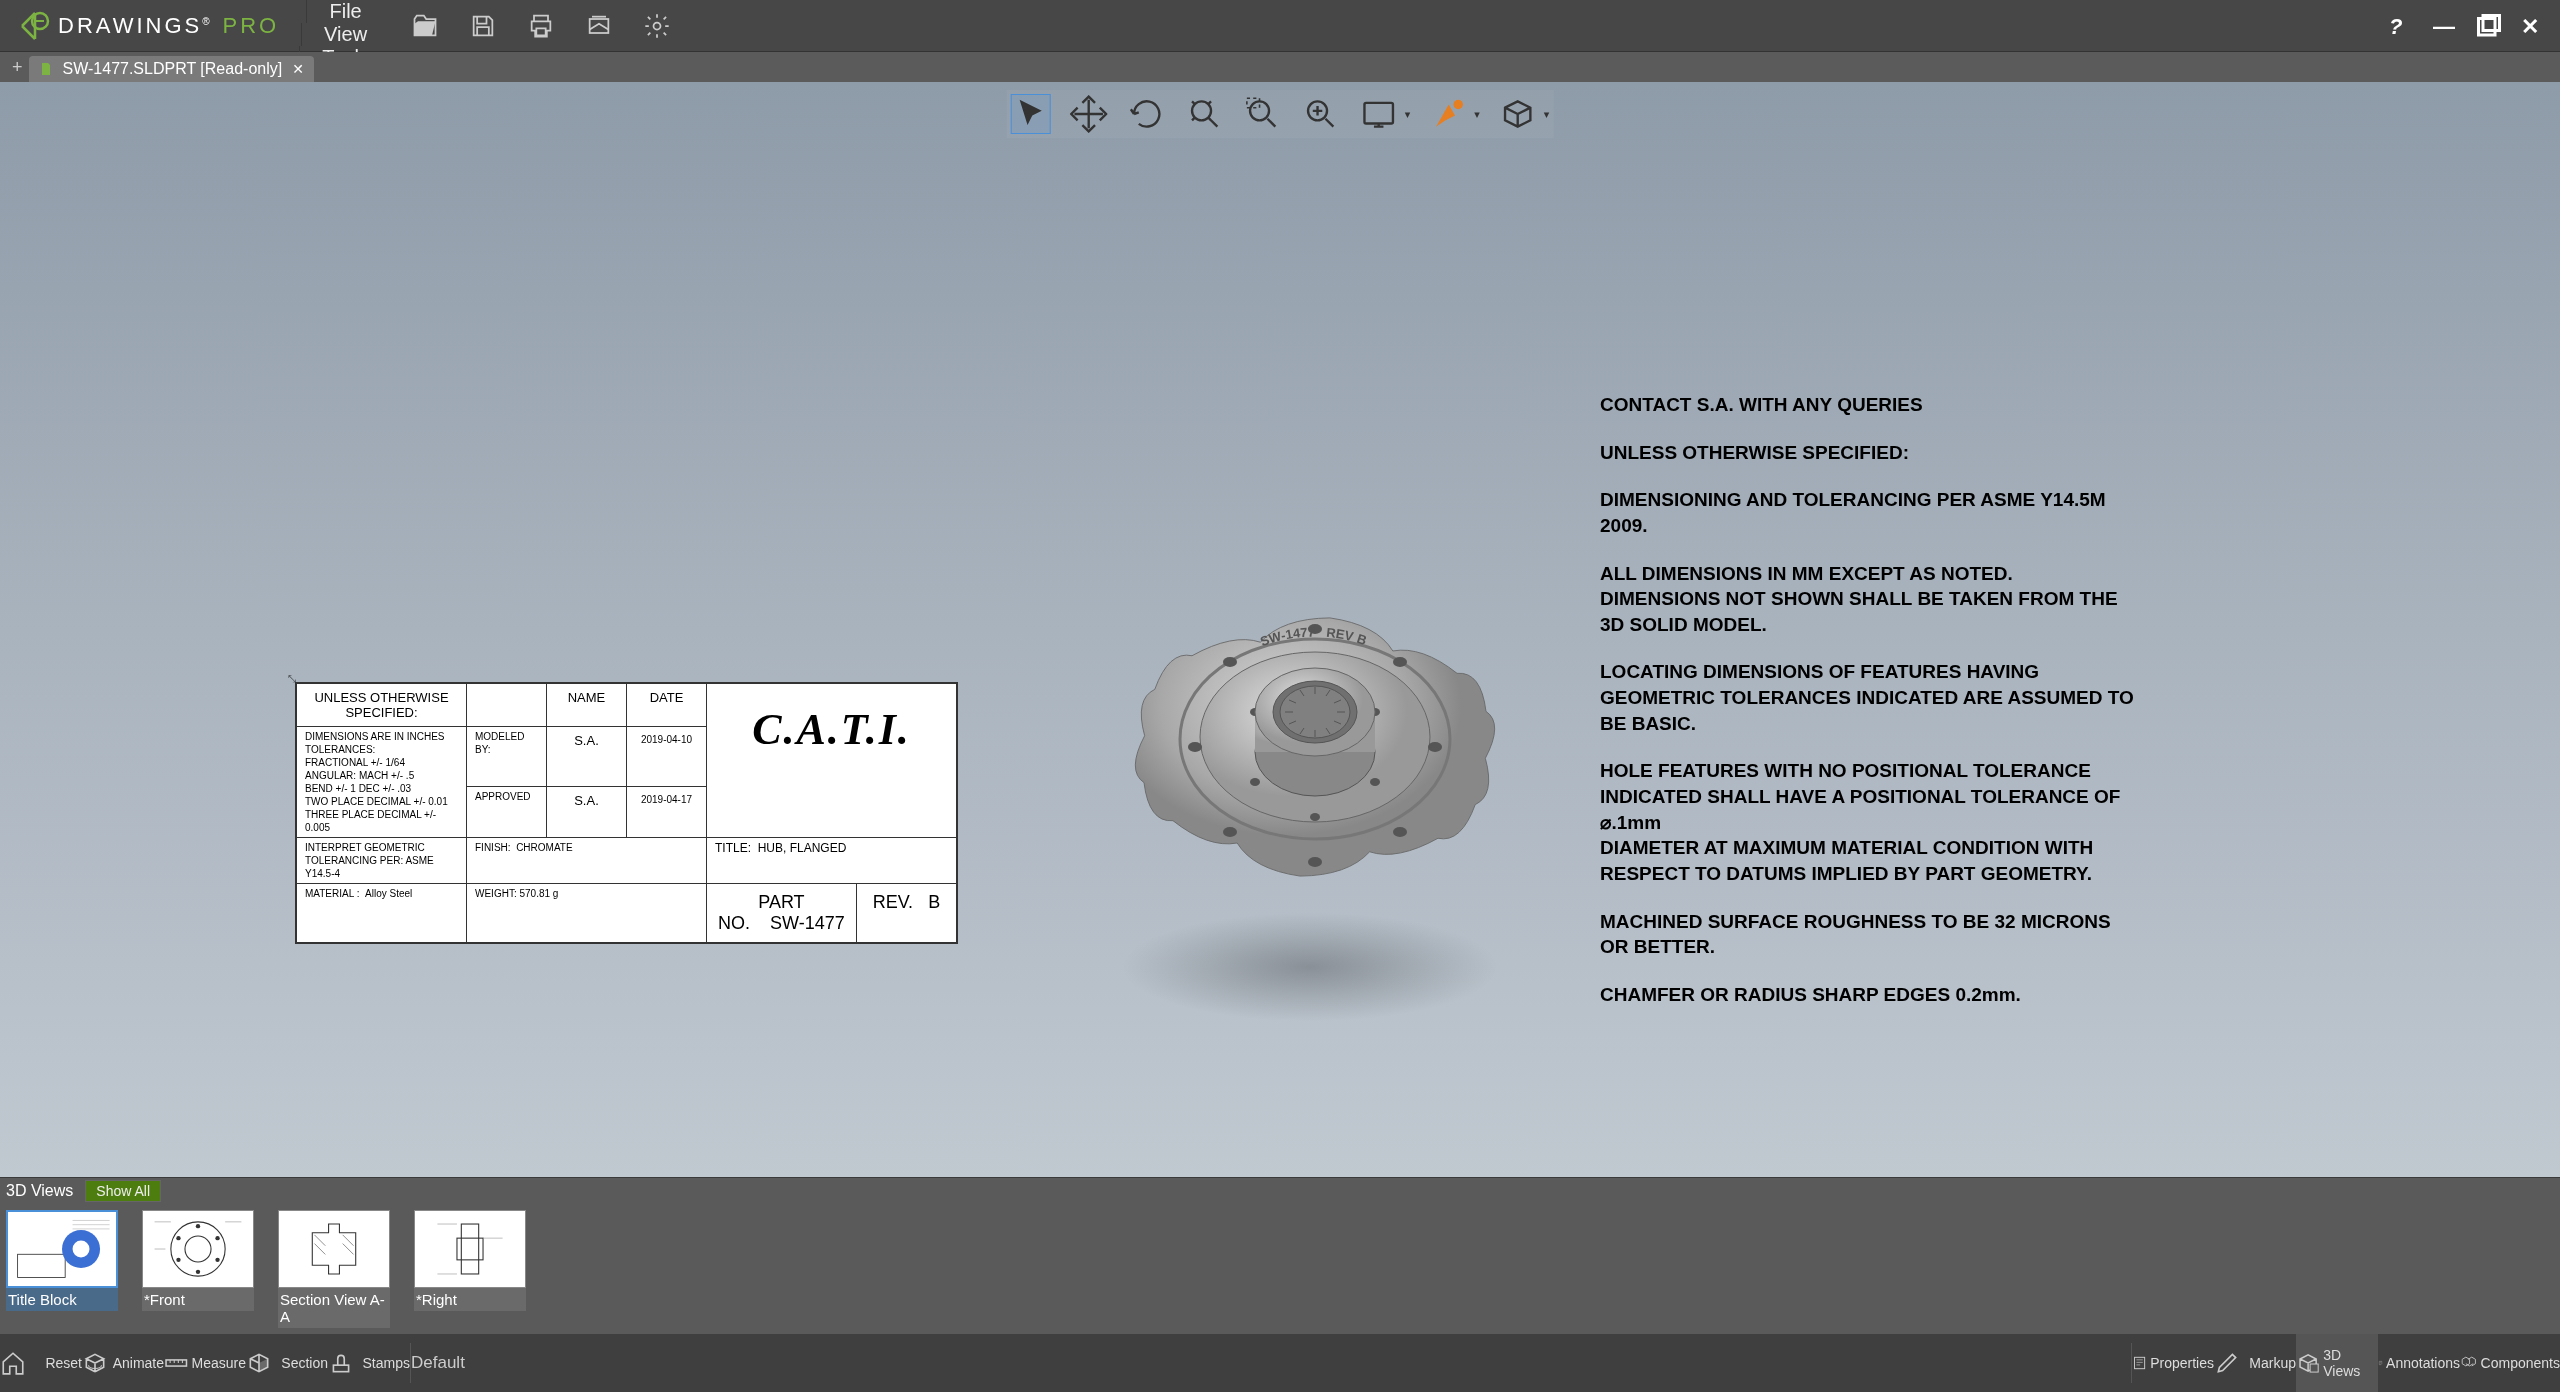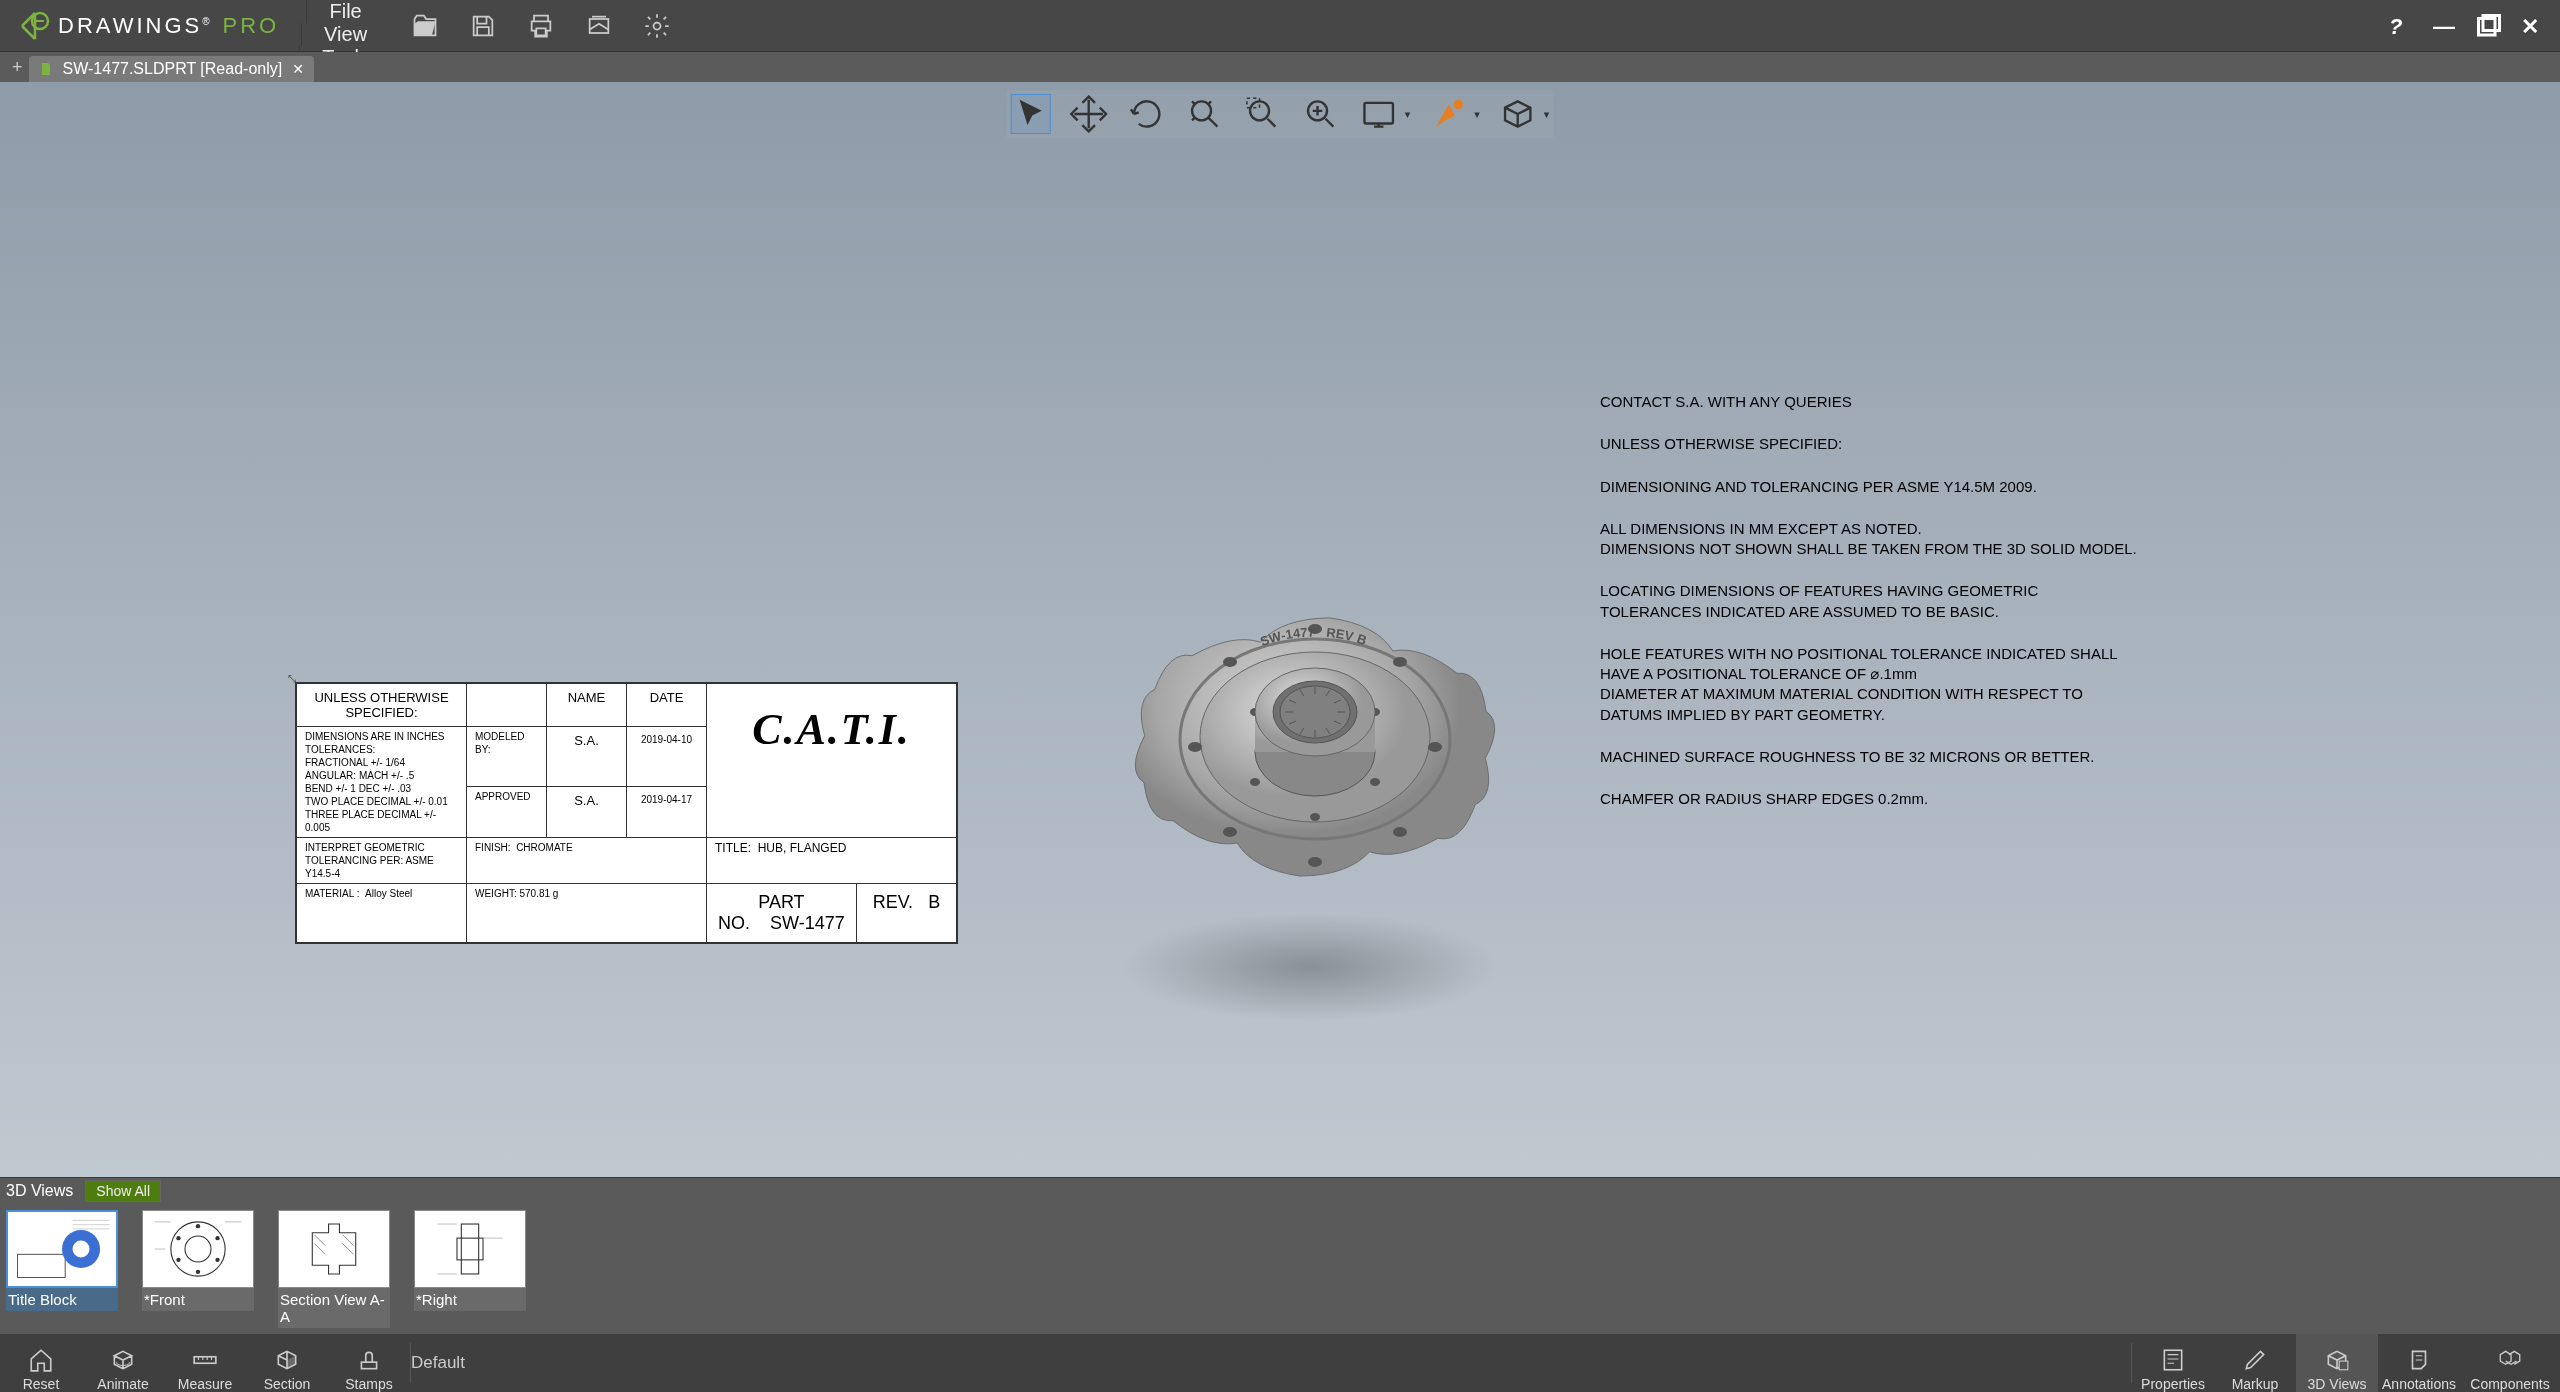--- a/index.html
+++ b/index.html
@@ -42,39 +42,39 @@
 .tb-company { font-family: Georgia, serif; font-size: 44px; font-style: italic; font-weight: bold; text-align: center; padding: 20px 40px !important; letter-spacing: 2px; }
 .tb-small { font-size: 10px; line-height: 1.3; }
 .tb-part-row td { font-size: 18px; padding: 8px !important; text-align: center; }
 .tb-resize { position: absolute; left: -8px; top: -10px; font-size: 10px; color: #333; }
 
 
 .model { position: absolute; left: 1090px; top: 440px; width: 450px; height: 450px; }
 .model-shadow { position: absolute; bottom: -50px; left: 30px; width: 380px; height: 110px; background: radial-gradient(ellipse, rgba(0,0,0,0.25) 0%, transparent 70%); }
 
 
-.notes { position: absolute; left: 1600px; top: 310px; font-size: 15px; font-weight: normal; color: #000; line-height: 1.35; }
+.notes { position: absolute; left: 1600px; top: 310px; font-size: 19px; font-weight: bold; color: #000; line-height: 1.35; }
 .notes p { margin-bottom: 22px; max-width: 540px; }
 
 
 .views-panel { background: #5a5a5a; border-top: 1px solid #3a3a3a; }
 .views-header { height: 26px; display: flex; align-items: center; padding-left: 6px; gap: 12px; }
 .views-header-title { color: #fff; font-size: 16px; }
 .show-all-btn { background: #4d7c0f; color: #eee; border: 1px solid #666; padding: 2px 10px; font-size: 14px; cursor: pointer; }
 .views-thumbs { display: flex; padding: 6px; gap: 24px; }
 .thumb { width: 112px; cursor: pointer; }
 .thumb-img { width: 112px; height: 78px; background: #fff; border: 1px solid #888; display: flex; align-items: center; justify-content: center; }
 .thumb.active .thumb-img { border: 2px solid #4a90d9; }
 .thumb-label { color: #fff; font-size: 15px; padding: 3px 2px; background: #6a6a6a; }
 .thumb.active .thumb-label { background: #4a6a8a; }
 
 
 .bottom-bar { height: 58px; background: #3f3f3f; display: flex; align-items: center; }
 .bottom-left { display: flex; }
-.bottom-btn { width: 82px; height: 58px; display: flex; flex-direction: column; align-items: center; justify-content: flex-end; cursor: pointer; color: #ddd; gap: 3px; }
+.bottom-btn { width: 82px; height: 58px; display: flex; align-items: center; justify-content: space-between; cursor: pointer; color: #ddd; gap: 3px; }
 .bottom-btn.active { background: #555; }
 .bottom-btn-icon { width: 26px; height: 26px; }
 .bottom-btn-label { font-size: 14px; }
 .bottom-center { flex: 1; color: #ccc; font-size: 17px; }
 .bottom-right { display: flex; }
 .sep { width: 1px; height: 40px; background: #555; align-self: center; }
 
 svg { width: 100%; height: 100%; }
 </style>
 </head>

